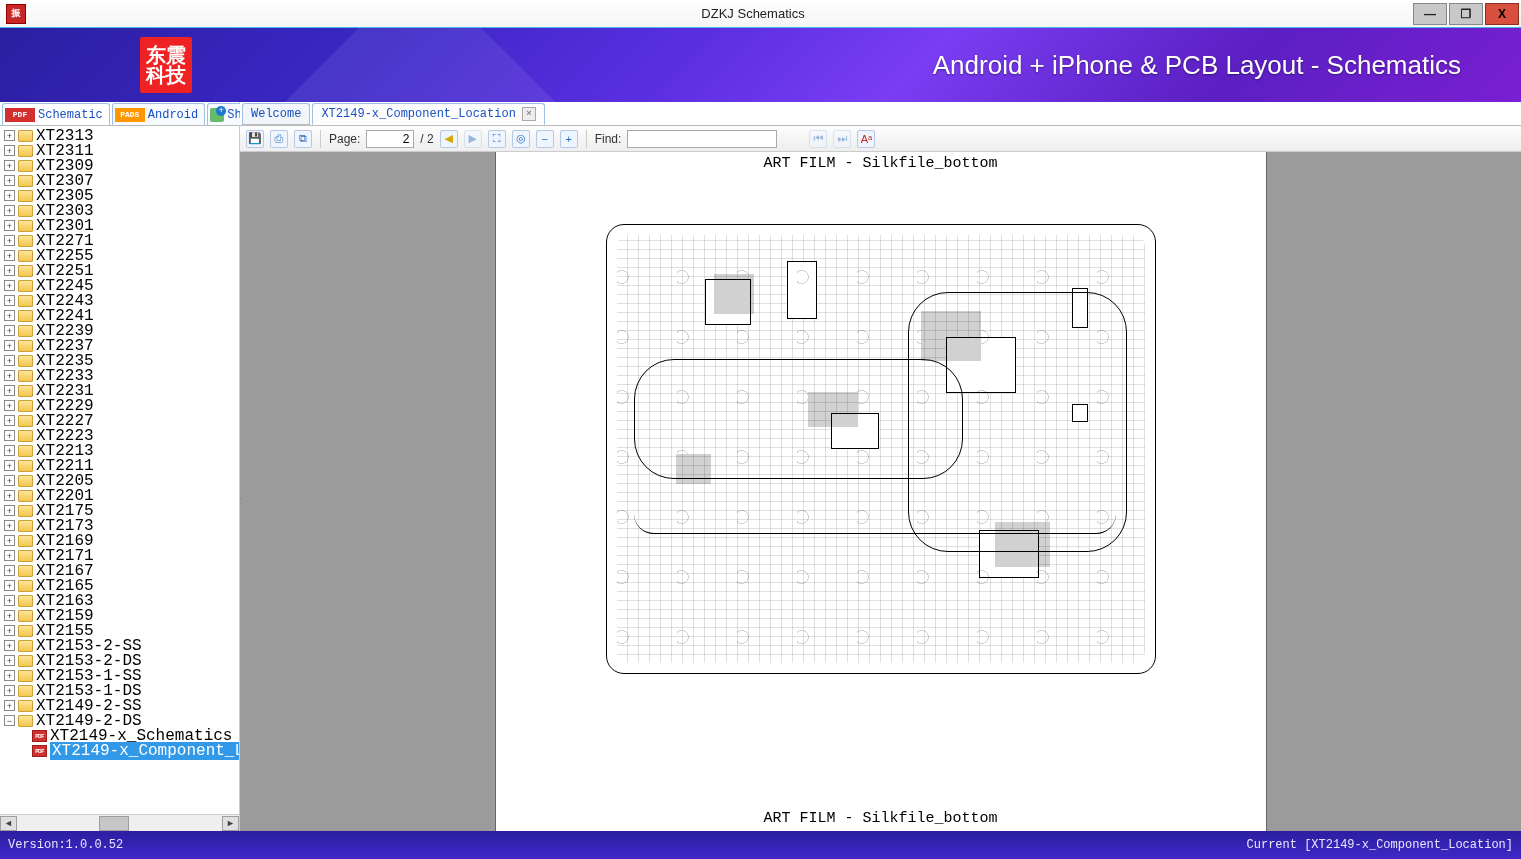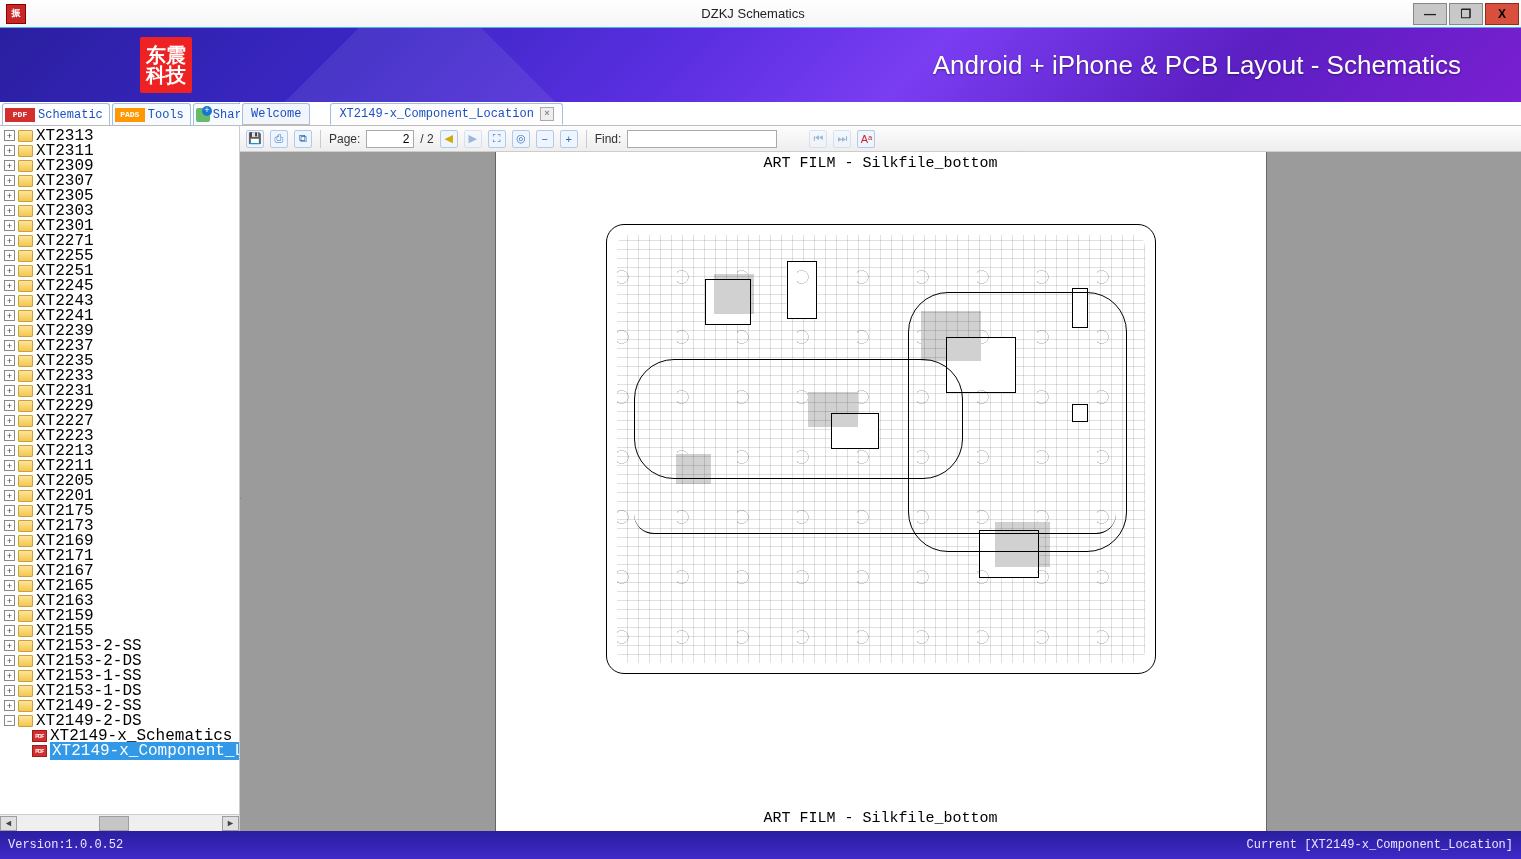--- a/index.html
+++ b/index.html
@@ -51,21 +51,21 @@
   .tree-label { color: #000; font-family: "Courier New", monospace; font-size: 16px; }
   .tree-row.child { padding-left: 26px; }
   .tree-row.selected .tree-label { background: #3199e8; color: #fff; padding: 0 2px; }
   .tree-hscroll { height: 17px; background: #efefef; border-top: 1px solid #ccc; display: flex; align-items: center; }
   .tree-hscroll .arrow { width: 17px; height: 15px; border: 1px solid #9e9e9e; background: #e0e0e0; display: flex; align-items: center; justify-content: center; font-size: 9px; color: #444; }
   .tree-hscroll .track { flex: 1; position: relative; height: 15px; }
   .tree-hscroll .thumb { position: absolute; left: 40%; width: 30px; top: 0; bottom: 0; background: #c6c6c6; border: 1px solid #9e9e9e; }
 
   
   .right-col { flex: 1; display: flex; flex-direction: column; min-width: 0; }
-  .doc-tabs { height: 24px; display: flex; align-items: flex-end; border-bottom: 1px solid #bbb; padding-left: 2px; gap: 20px; background: #fff; }
+  .doc-tabs { height: 24px; display: flex; align-items: flex-end; border-bottom: 1px solid #bbb; padding-left: 2px; gap: 2px; background: #fff; }
   .doc-tab { height: 22px; padding: 0 8px; border: 1px solid #9fbfe3; border-bottom: 1px solid #fff; background: #fdfdfd; display: flex; align-items: center; gap: 6px; font-family: "Courier New", monospace; font-size: 12px; color: #1a4fc1; border-radius: 3px 3px 0 0; cursor: default; }
   .doc-tab .x { color: #888; font-weight: bold; width: 14px; height: 14px; border: 1px solid #aaa; display: flex; align-items: center; justify-content: center; font-size: 9px; background: #eee; }
   .doc-tab.inactive { border-bottom-color: #bbb; background: #f2f6fb; }
 
   .toolbar { height: 26px; background: linear-gradient(#fdfdfd,#eee); border-bottom: 1px solid #ccc; display: flex; align-items: center; padding: 0 6px; gap: 6px; font-size: 12px; color: #333; }
   .tb-ic { width: 18px; height: 18px; border: 1px solid #b5c9e4; background: #eef5ff; border-radius: 2px; display: flex; align-items: center; justify-content: center; font-size: 11px; color: #2a6db5; cursor: default; }
   .tb-sep { width: 1px; height: 18px; background: #ccc; margin: 0 2px; }
   .tb-label { font-family: Tahoma, sans-serif; }
   .tb-input { width: 48px; height: 18px; border: 1px solid #aaa; text-align: right; padding: 0 4px; font-size: 12px; }
   .tb-find { width: 150px; height: 18px; border: 1px solid #aaa; padding: 0 4px; font-size: 12px; }
@@ -127,21 +127,21 @@
 </div>
 
 <div style="display:flex; height:24px;">
   <div class="mode-tabs" style="width:240px; border-right:1px solid #ccc;">
     <div class="mode-tab active">
       <span class="badge pdf">PDF</span>
       <span>Schematic</span>
     </div>
     <div class="mode-tab">
       <span class="badge pads">PADS</span>
-      <span>Tools</span>
+      <span>Android</span>
     </div>
     <div class="mode-tab">
       <span class="share-ic"></span>
       <span>Share</span>
     </div>
   </div>
   <div class="doc-tabs" style="flex:1;">
     <div class="doc-tab inactive">
       <span>Welcome</span>
     </div>

